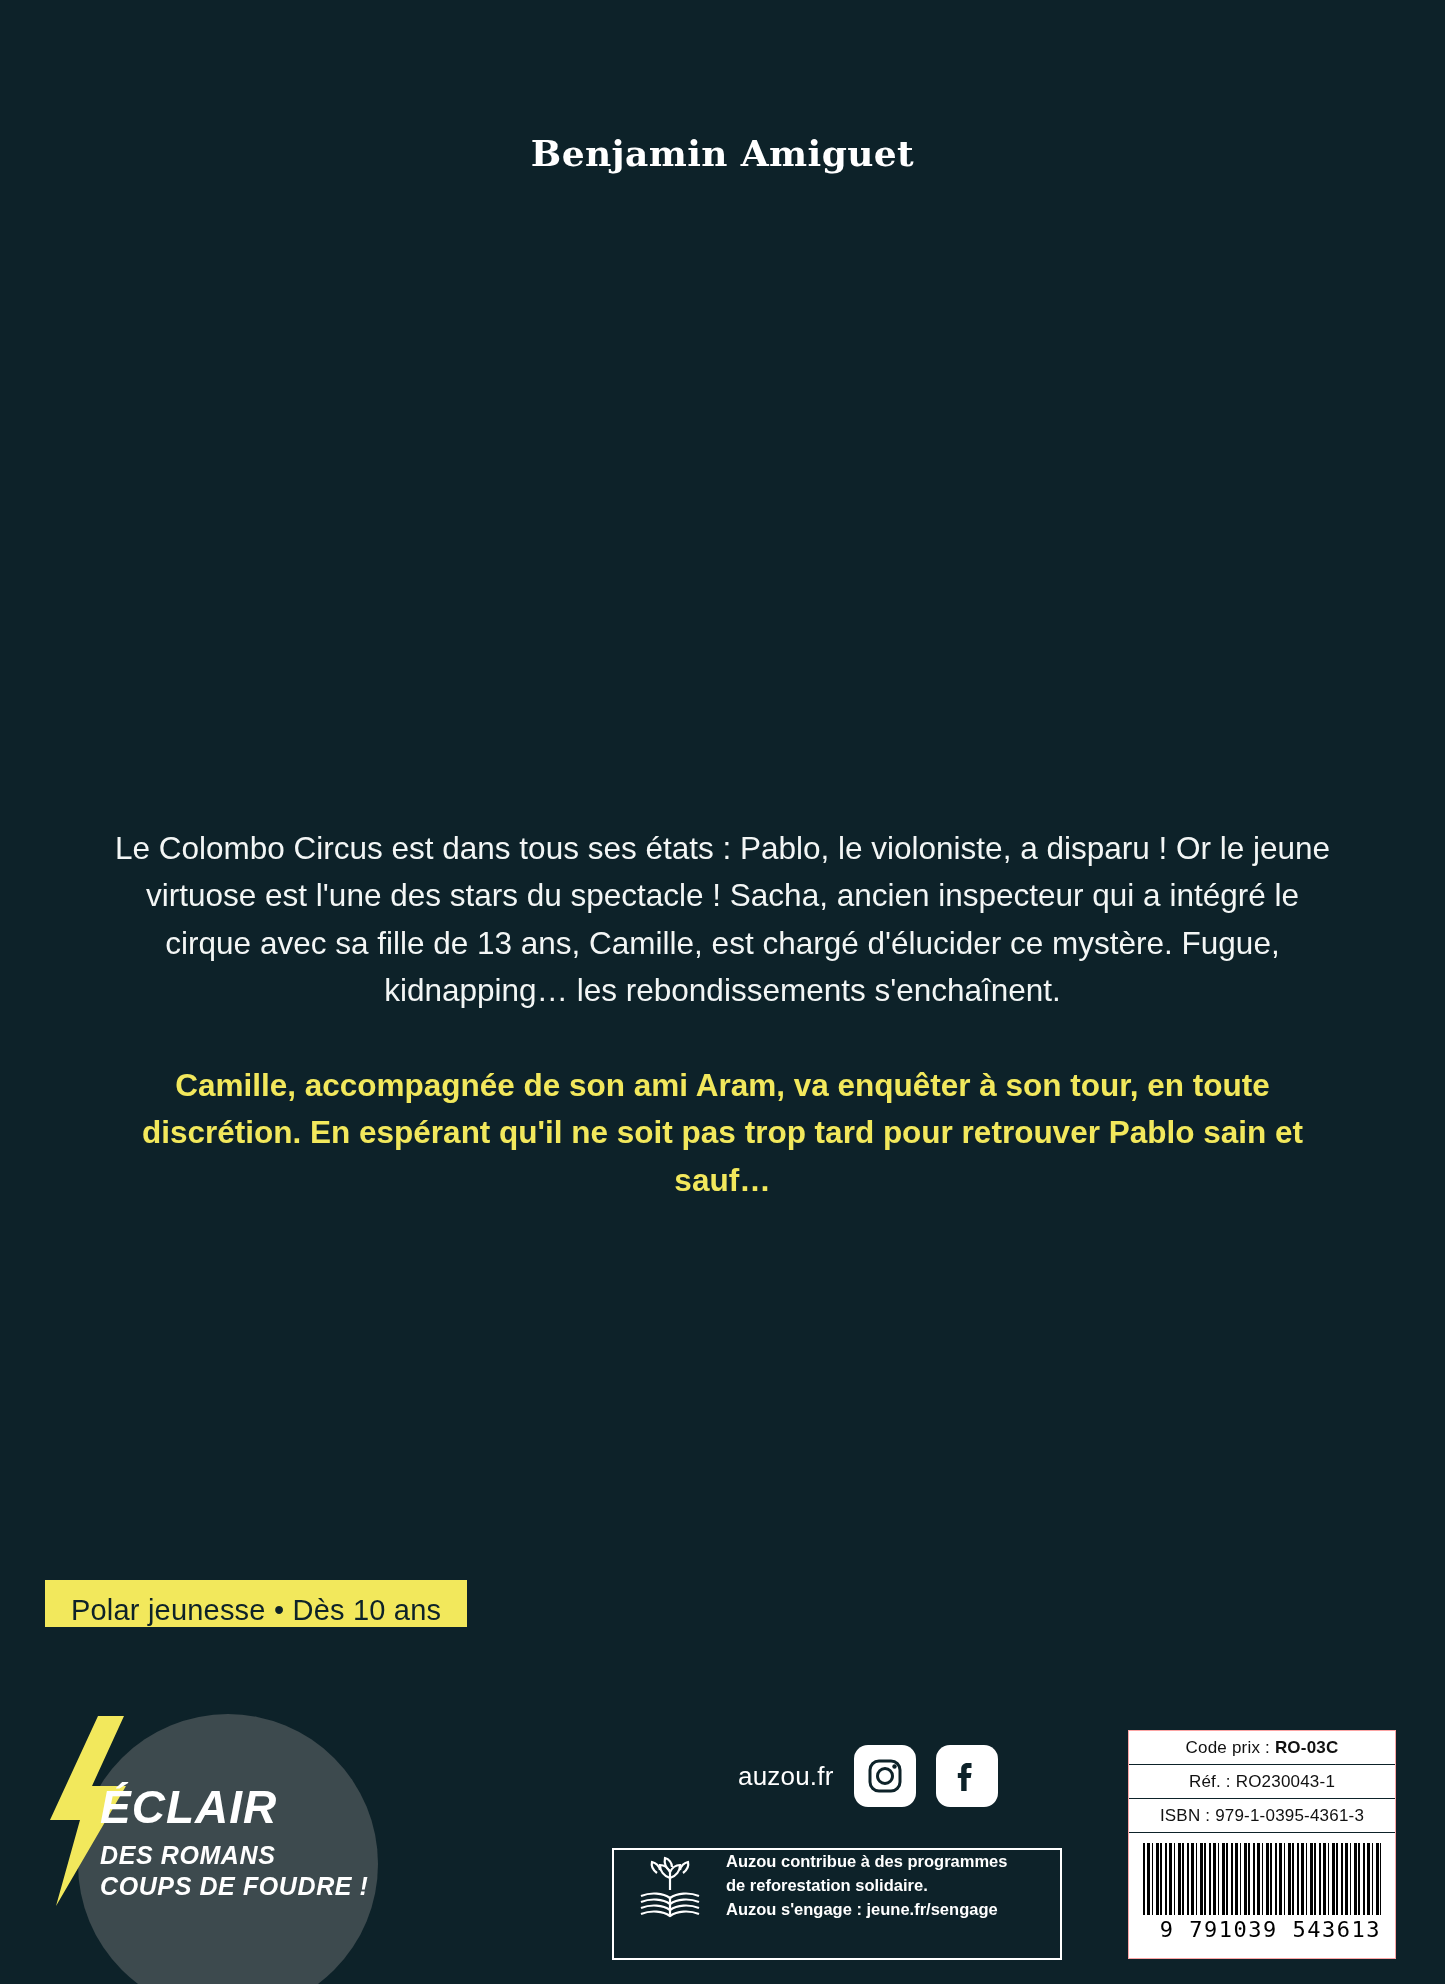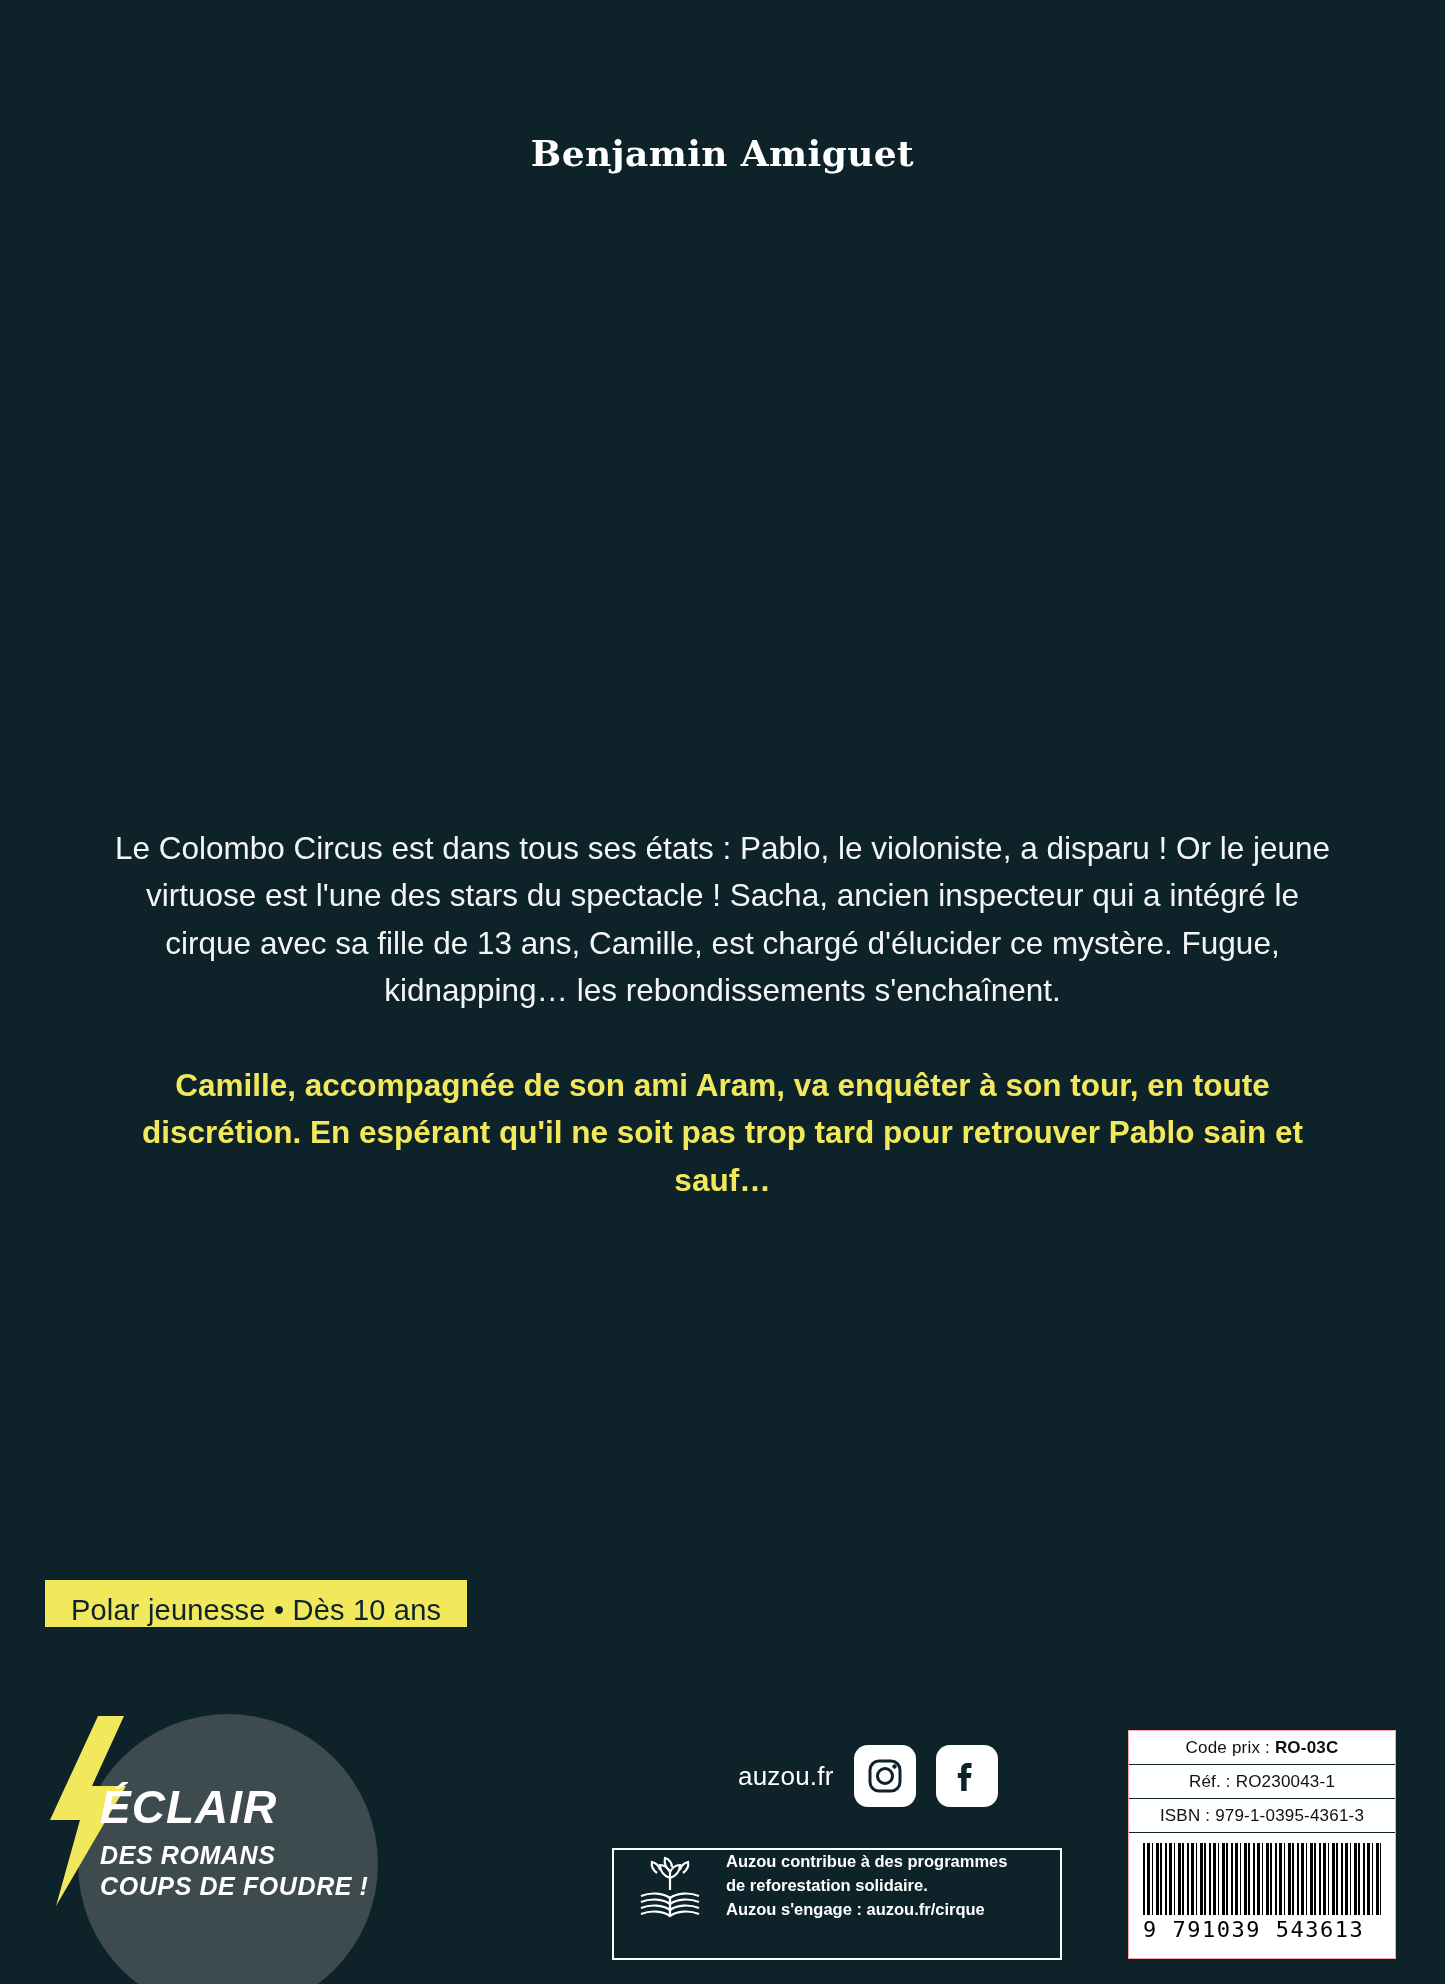--- a/index.html
+++ b/index.html
@@ -231,21 +231,21 @@
       #000 4px, #000 7px, #fff 7px, #fff 9px,
       #000 9px, #000 10px, #fff 10px, #fff 13px,
       #000 13px, #000 16px, #fff 16px, #fff 17px,
       #000 17px, #000 19px, #fff 19px, #fff 22px
     );
   }
   .barcode-digits {
     font-family: "DejaVu Sans Mono", monospace;
     font-size: 22px;
     letter-spacing: 1.5px;
-    text-align: left;
+    text-align: right;
     padding: 2px 0 10px 0;
     color: #000;
   }
 </style>
 </head>
 <body>
 
 <div class="page">
 
   <div class="authors">
@@ -304,21 +304,21 @@
           <path d="M10 52 C20 48 32 49 39 54 C46 49 58 48 68 52"></path>
           <path d="M10 58 C20 54 32 55 39 60 C46 55 58 54 68 58"></path>
           <path d="M10 64 C20 60 32 61 39 66 C46 61 58 60 68 64"></path>
           <path d="M39 48 L39 66"></path>
         </g>
       </svg>
     </div>
     <div class="reforest-text">
       <div>Auzou contribue à des programmes</div>
       <div>de reforestation solidaire.</div>
-      <div>Auzou s'engage : auzou.fr/cirque</div>
+      <div>Auzou s'engage : jeune.fr/sengage</div>
     </div>
   </div>
 
   <div class="pricebox">
     <div class="price-row">
       <span>Code prix :</span>
       <b>RO-03C</b>
     </div>
     <div class="price-row">Réf. : RO230043-1</div>
     <div class="price-row">ISBN : 979-1-0395-4361-3</div>

